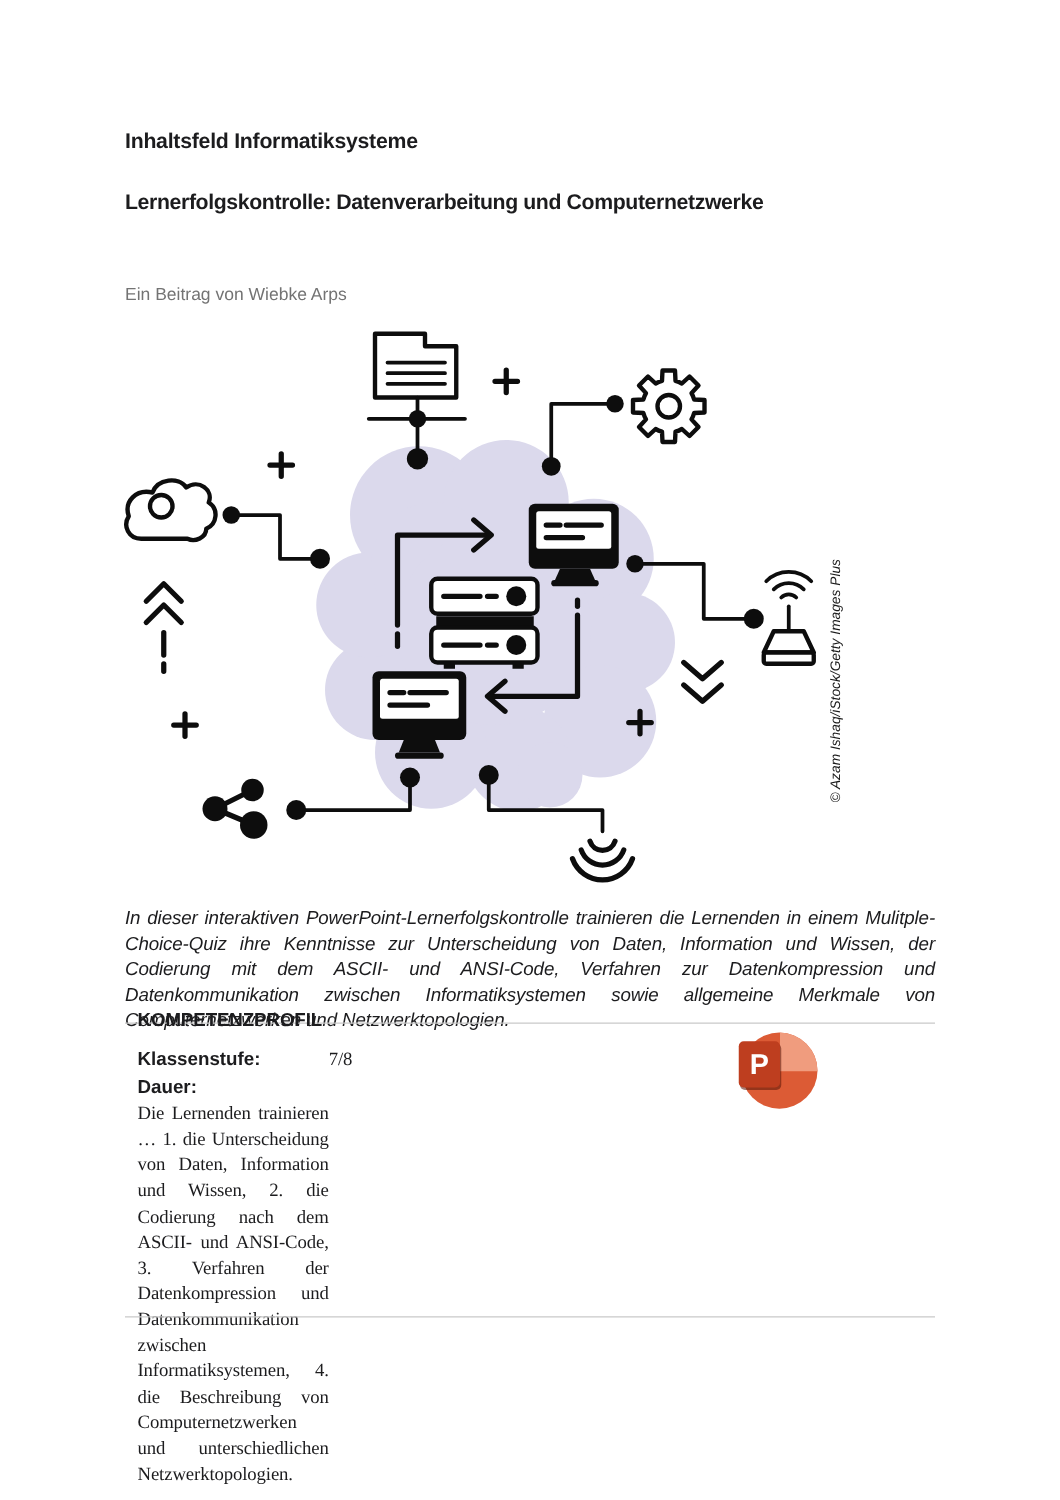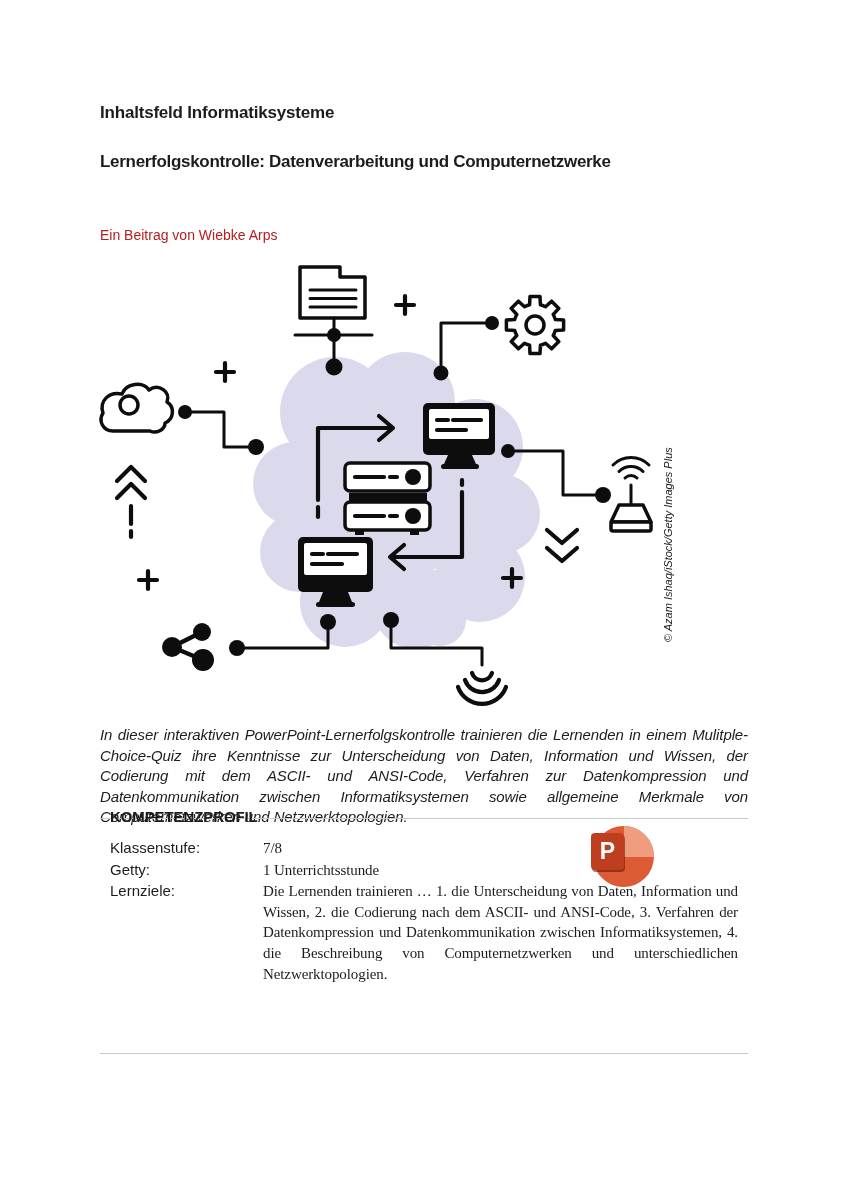--- a/index.html
+++ b/index.html
@@ -2,30 +2,30 @@
 <html><head>
 <meta charset="utf-8">
 <style>
   html,body{margin:0;padding:0;background:#ffffff;}
   .page{
     position:relative;width:848px;height:1200px;background:#fff;overflow:hidden;
     font-family:"Liberation Sans",sans-serif;color:#1c1c1e;padding-left:33px;
   }
   .kicker{position:absolute;left:100px;top:103px;font-size:17px;font-weight:bold;letter-spacing:-0.2px;}
   .title{position:absolute;left:100px;top:146px;width:620px;font-size:17px;font-weight:bold;line-height:31px;letter-spacing:-0.3px;}
-  .byline{position:absolute;left:100px;top:227px;font-size:14px;color:#b91c1c;}
+  .byline{position:absolute;left:100px;top:227px;font-size:14px;color:#737373;}
   .illu{position:absolute;left:95px;top:252px;width:580px;height:470px;}
   .intro{position:absolute;left:100px;top:725px;width:648px;font-size:15px;line-height:20.5px;text-align:justify;letter-spacing:-0.1px;font-style:italic;}
   .rule{position:absolute;left:100px;width:648px;height:1px;background:#c9c9c9;}
   .rule-top{top:818px;}
   .rule-bottom{top:1053px;}
   .profile{position:absolute;left:110px;top:808px;width:628px;font-size:15px;}
   .profile-heading{font-weight:bold;letter-spacing:-0.1px;margin:0 0 13px 0;font-size:15px;}
   .prow{display:grid;grid-template-columns:153px 1fr;margin-bottom:1px;}
-  .plabel{font-weight:normal;line-height:20.6px;}
+  .plabel{font-weight:bold;line-height:20.6px;}
   .pvalue{line-height:20.6px;text-align:justify;letter-spacing:-0.1px;font-family:Liberation Serif, serif;}
   .ppt-icon{position:absolute;left:591px;top:825px;width:64px;height:64px;}
   .ppt-circle{position:absolute;left:2px;top:1px;width:61px;height:61px;border-radius:50%;background:#DC5B35;overflow:hidden;}
   .ppt-light{position:absolute;right:0;top:0;width:50%;height:50%;background:#F09C7E;}
   .ppt-square{position:absolute;left:0px;top:8px;width:33px;height:37px;background:#BE3E1F;border-radius:4px;
     display:flex;align-items:center;justify-content:center;color:#fff;font-weight:bold;font-size:23px;
     box-shadow:1px 2px 0 rgba(90,20,5,.55);}
   svg .stroke{stroke:#0d0d0d;fill:none;stroke-width:3;stroke-linecap:round;stroke-linejoin:round;}
   svg .stroke-heavy{stroke:#0d0d0d;fill:none;stroke-width:4.2;stroke-linecap:round;stroke-linejoin:round;}
   svg .fillblack{fill:#0d0d0d;stroke:none;}
@@ -200,25 +200,23 @@
   <div class="rule rule-top"></div>
 
   <div class="profile">
     <div class="profile-heading">KOMPETENZPROFIL</div>
 
     <div class="prow">
       <div class="plabel">Klassenstufe:</div>
       <div class="pvalue">7/8</div>
     </div>
     <div class="prow">
-      <div class="plabel">Getty:</div>
-      <div class="pvalue">1 Unterrichtsstunde</div>
+      <div class="plabel">Dauer:</div>
     </div>
     <div class="prow">
-      <div class="plabel">Lernziele:</div>
       <div class="pvalue">Die Lernenden trainieren … 1. die Unterscheidung von Daten, Information und Wissen, 2. die Codierung nach dem ASCII- und ANSI-Code, 3. Verfahren der Datenkompression und Datenkommunikation zwischen Informatiksystemen, 4. die Beschreibung von Computernetzwerken und unterschiedlichen Netzwerktopologien.</div>
     </div>
   </div>
 
   <div class="ppt-icon">
     <div class="ppt-circle">
       <div class="ppt-light"></div>
     </div>
     <div class="ppt-square">
       <span>P</span>

